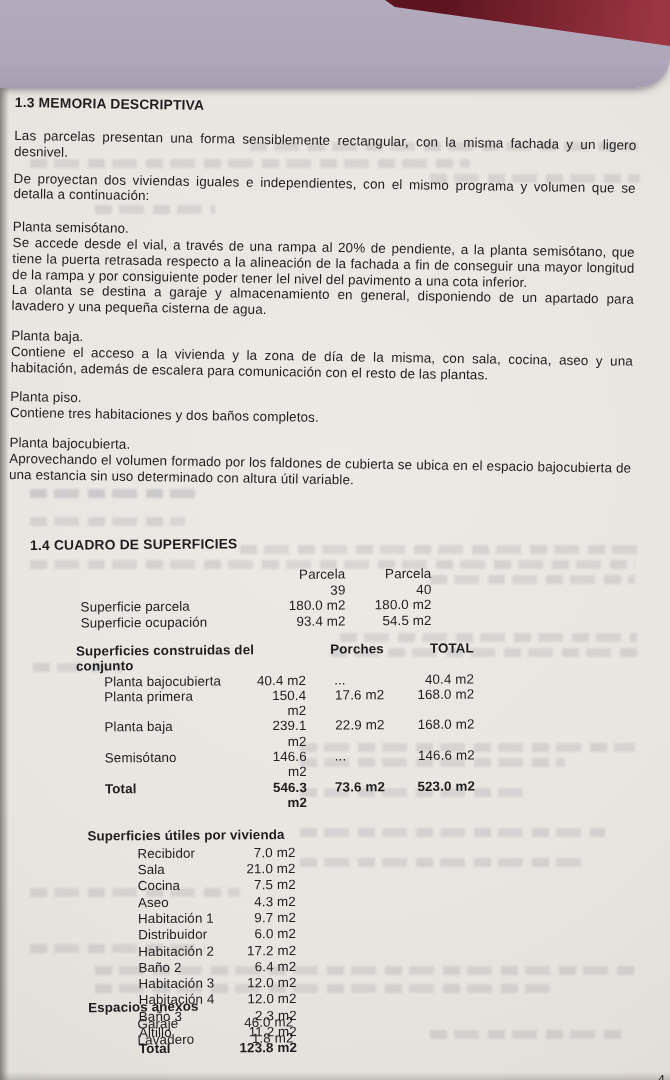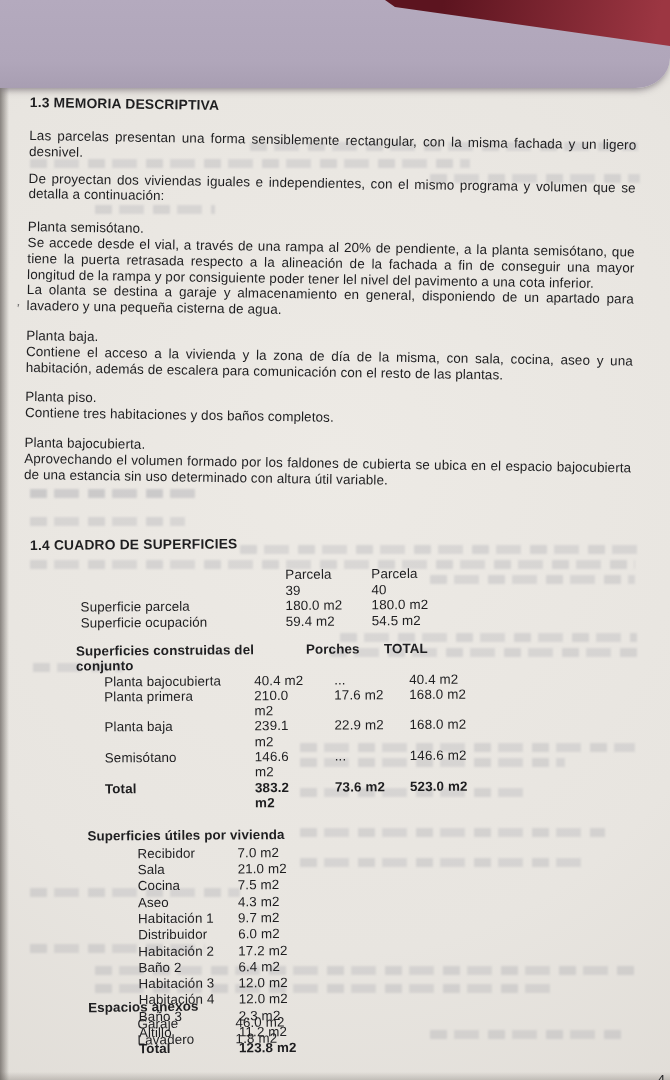--- a/index.html
+++ b/index.html
@@ -24,36 +24,36 @@
     background:linear-gradient(180deg, var(--lavender) 0%, #b0a6ba 70%, #a89eb2 100%);
     border-bottom-right-radius:34px 30px;
     box-shadow:0 4px 7px -2px rgba(70,60,72,.55);
   }
   .maroon {
     position:absolute; right:0; top:0; width:285px; height:46px; z-index:6;
     background:linear-gradient(100deg, var(--maroon-dark) 20%, var(--maroon-bright) 95%);
     clip-path:polygon(0 0, 100% 0, 100% 100%, 3.5% 15%);
   }
 
-  .content { position:relative; z-index:3; padding:17px 33px 0 30px;
+  .content { position:relative; z-index:3; padding:17px 33px 0 15px;
     color:var(--ink); font-size:13.4px; letter-spacing:.12px; filter:blur(.22px); }
   h1 { font-size:13.8px; font-weight:bold; letter-spacing:.2px; }
   .j { text-align:justify; line-height:15.8px; }
   .sec-top { transform:rotate(.9deg); transform-origin:0 0; }
   .sec-top h1 { margin-bottom:18px; }
   .p1 { margin-bottom:11px; }
   .p2 { margin-bottom:17px; }
   .block { margin-bottom:14px; }
   .label { line-height:15.8px; }
 
   
   .sec2 { position:absolute; left:30px; top:460px; width:607px;
     transform:rotate(-.45deg); transform-origin:0 0; }
   .bold { font-weight:bold; }
-  .num { text-align:left; }
+  .num { text-align:right; }
   .dots { text-align:left; }
 
   .t1 { margin-top:16px; line-height:15.5px; }
   .t1row { display:grid; grid-template-columns:255px 60px 26px 60px; }
   .t1row .lab { padding-left:50px; }
 
   .t2 { margin-top:13px; line-height:15.3px; }
   .t2hdr { display:grid; grid-template-columns:275px 78px 90px; }
   .t2hdr .t2title { padding-left:45px; }
   .t2row { display:grid; grid-template-columns:223px 52px 28px 50px 25px 65px; }
@@ -155,21 +155,21 @@
             <span class="num">Parcela 40</span>
           </div>
           <div class="t1row">
             <span class="lab">Superficie parcela</span>
             <span class="num">180.0 m2</span>
             <span></span>
             <span class="num">180.0 m2</span>
           </div>
           <div class="t1row">
             <span class="lab">Superficie ocupación</span>
-            <span class="num">59.4 m2</span>
+            <span class="num">93.4 m2</span>
             <span></span>
             <span class="num">54.5 m2</span>
           </div>
         </div>
 
         <div class="t2">
           <div class="t2hdr">
             <span class="t2title bold">Superficies construidas del conjunto</span>
             <span class="num bold">Porches</span>
             <span class="num bold">TOTAL</span>
@@ -177,21 +177,21 @@
           <div class="t2row">
             <span class="lab">Planta bajocubierta</span>
             <span class="num">40.4 m2</span>
             <span></span>
             <span class="num dots">...</span>
             <span></span>
             <span class="num">40.4 m2</span>
           </div>
           <div class="t2row">
             <span class="lab">Planta primera</span>
-            <span class="num">210.0 m2</span>
+            <span class="num">150.4 m2</span>
             <span></span>
             <span class="num">17.6 m2</span>
             <span></span>
             <span class="num">168.0 m2</span>
           </div>
           <div class="t2row">
             <span class="lab">Planta baja</span>
             <span class="num">239.1 m2</span>
             <span></span>
             <span class="num">22.9 m2</span>
@@ -201,21 +201,21 @@
           <div class="t2row">
             <span class="lab">Semisótano</span>
             <span class="num">146.6 m2</span>
             <span></span>
             <span class="num dots">...</span>
             <span></span>
             <span class="num">146.6 m2</span>
           </div>
           <div class="t2row bold">
             <span class="lab">Total</span>
-            <span class="num">383.2 m2</span>
+            <span class="num">546.3 m2</span>
             <span></span>
             <span class="num">73.6 m2</span>
             <span></span>
             <span class="num">523.0 m2</span>
           </div>
         </div>
 
         <div class="t3">
           <div class="t3title bold">Superficies útiles por vivienda</div>
           <div class="t3row">

